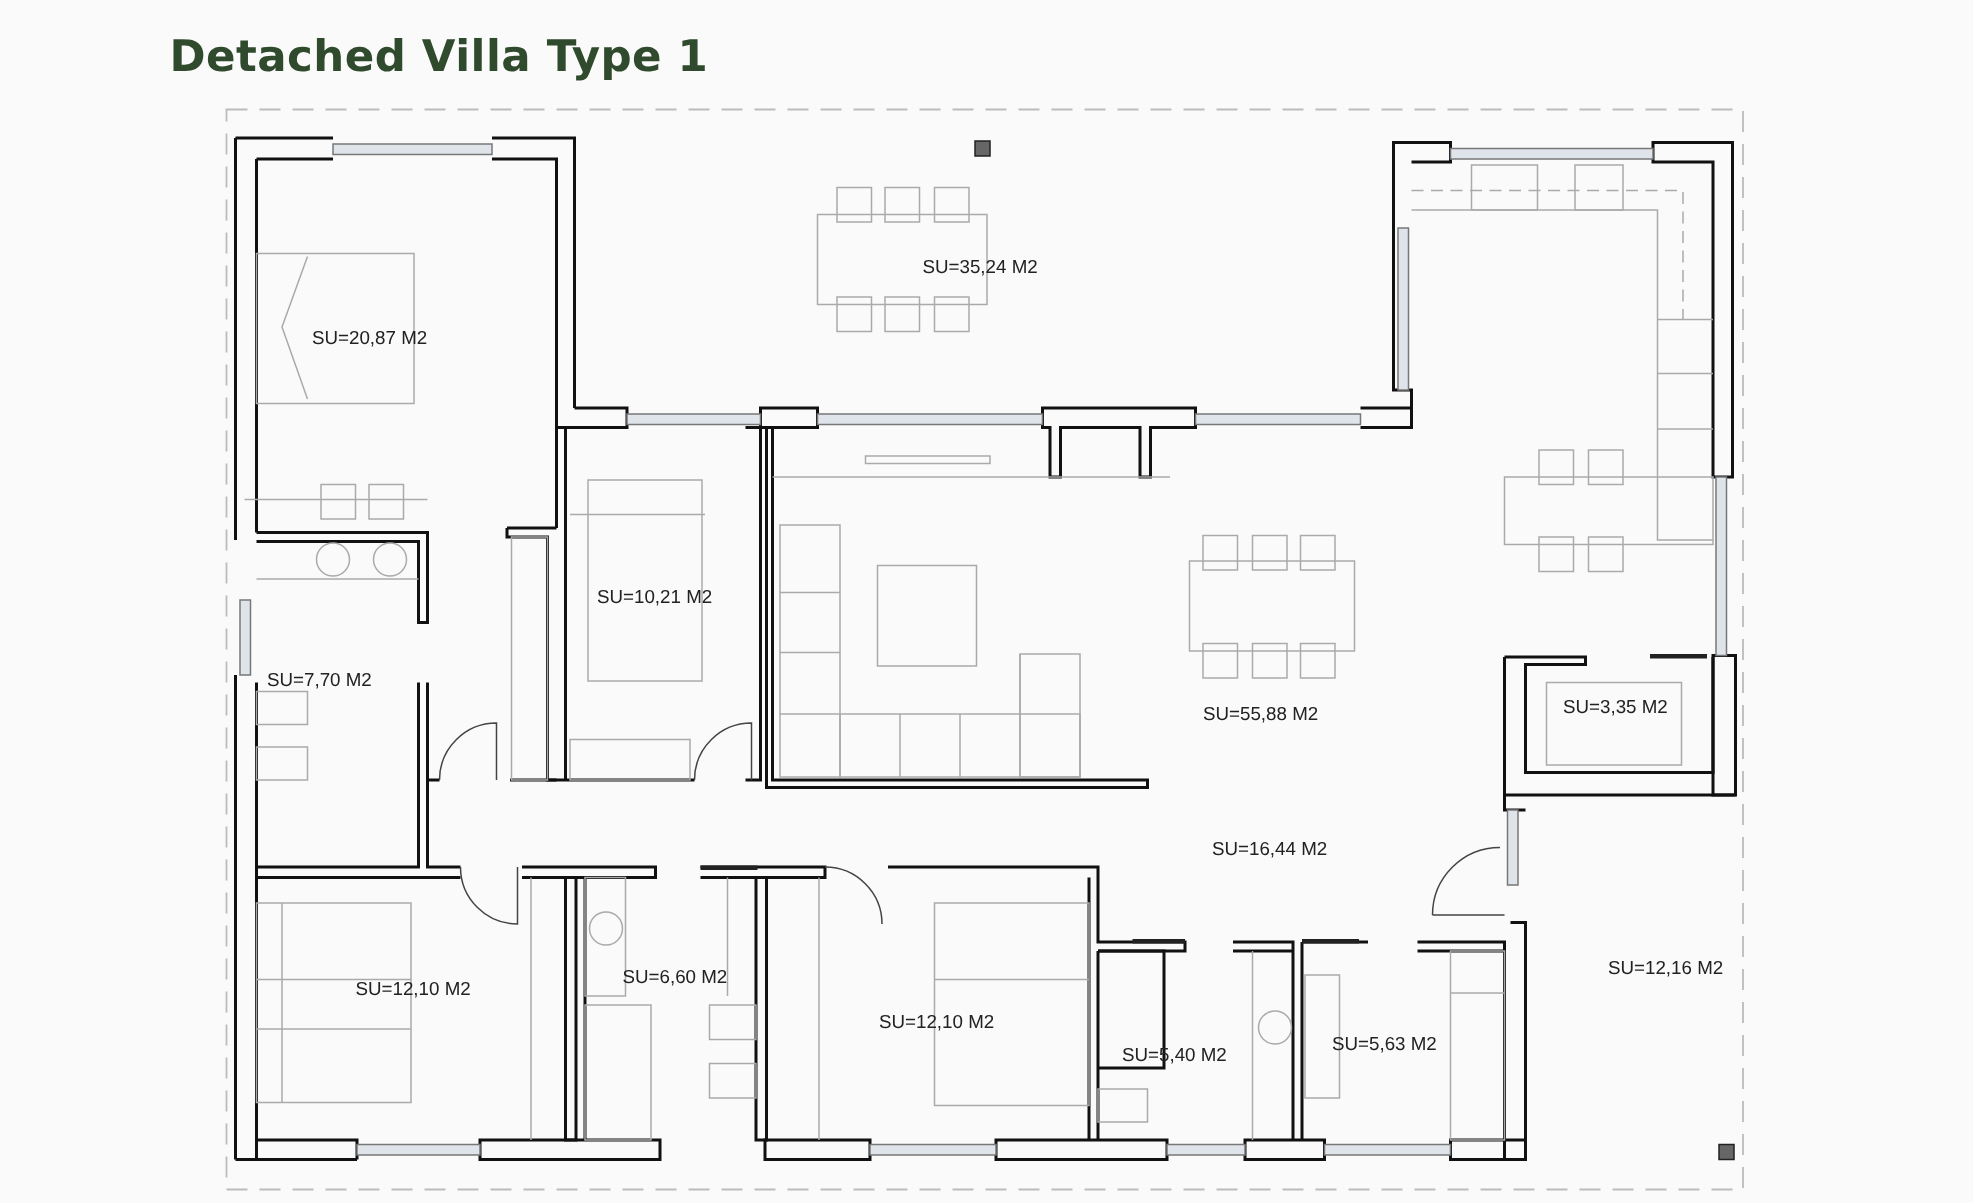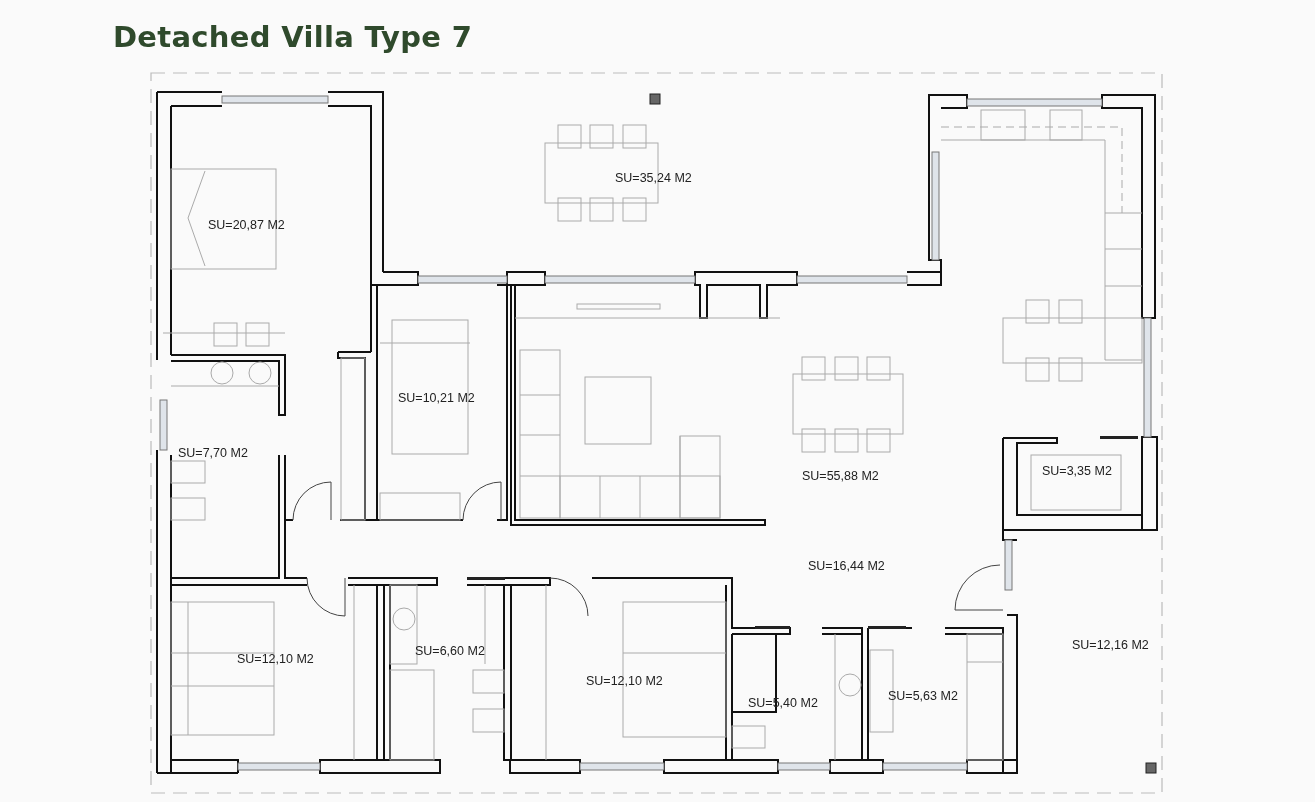--- a/index.html
+++ b/index.html
@@ -9,21 +9,21 @@
   .lbl{font-family:"Liberation Sans",sans-serif;font-size:12.5px;fill:#222;}
   .wall{fill:none;stroke:#111;stroke-width:2;}
   .furn{fill:none;stroke:#aaa;stroke-width:1;}
   .win{fill:#dfe4ea;stroke:#777;stroke-width:1;}
   .door{fill:none;stroke:#444;stroke-width:1;}
   .dash{fill:none;stroke:#bbb;stroke-width:1.2;stroke-dasharray:14 8;}
 </style>
 </head>
 <body>
 
-<h1 class="title">Detached Villa Type 7</h1>
+<h1 class="title">Detached Villa Type 1</h1>
 
 <svg class="plan" width="1315" height="802" viewBox="0 0 1315 802">
 
   <rect class="dash" x="151" y="73" width="1011" height="720"></rect>
 
   <g>
 
     <path class="wall" d="M157 92 H222 M157 92 V360 M171 106 H222 M171 106 V355"></path>
     <path class="wall" d="M328 92 H383 V272 M328 106 H371 V352"></path>
 

